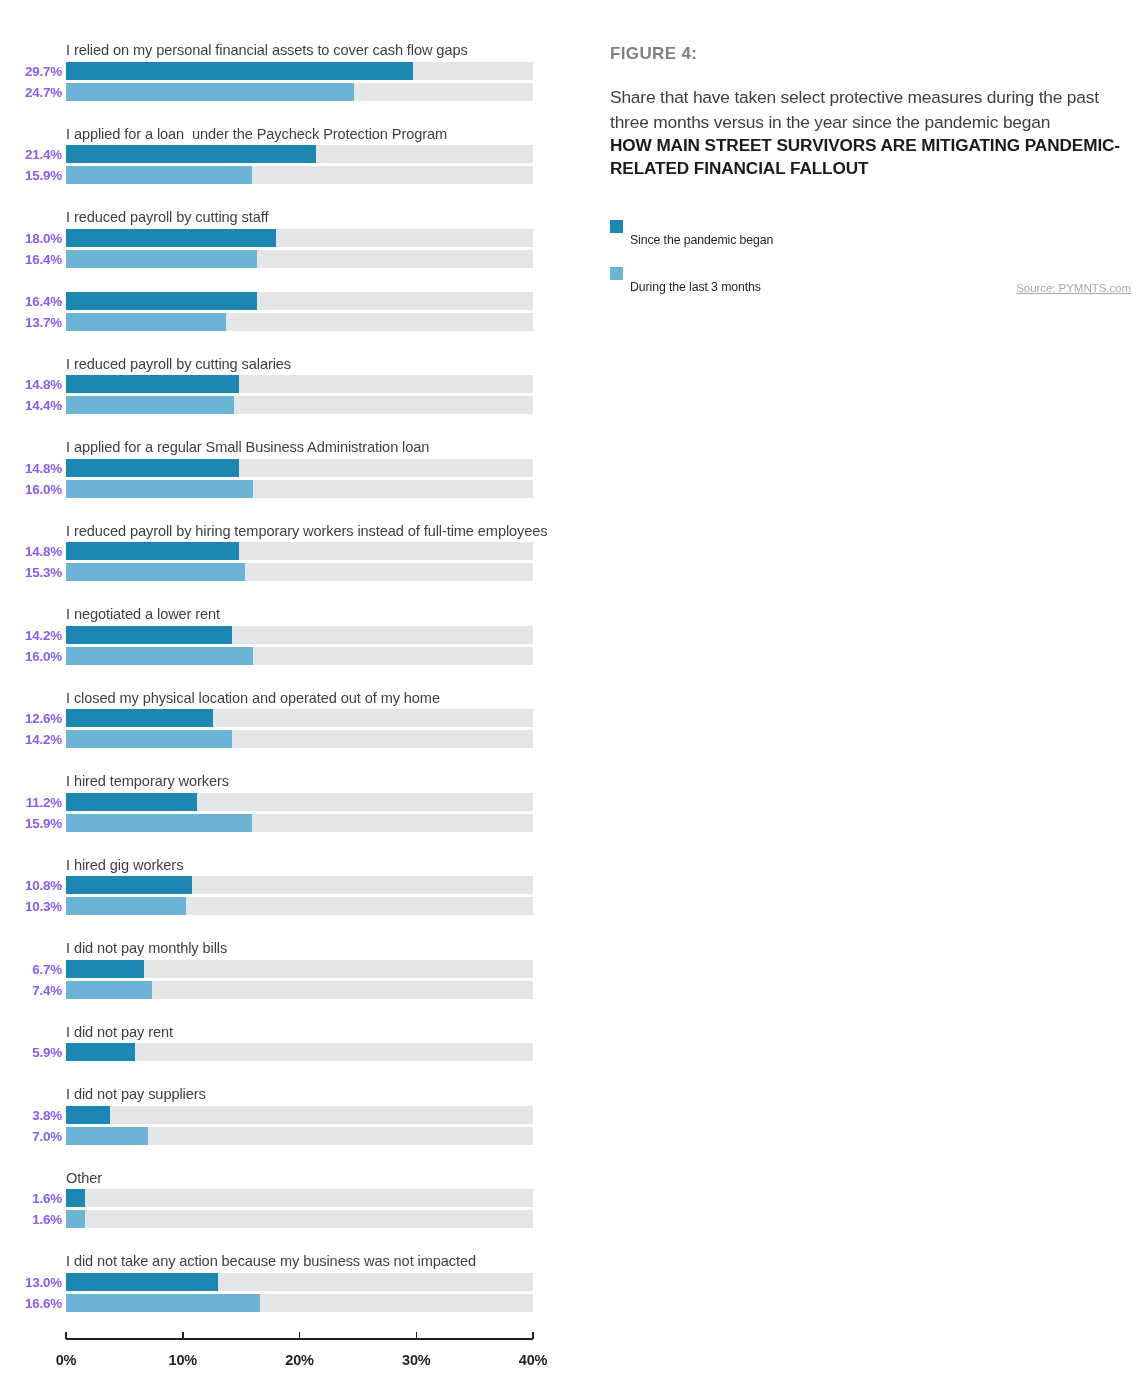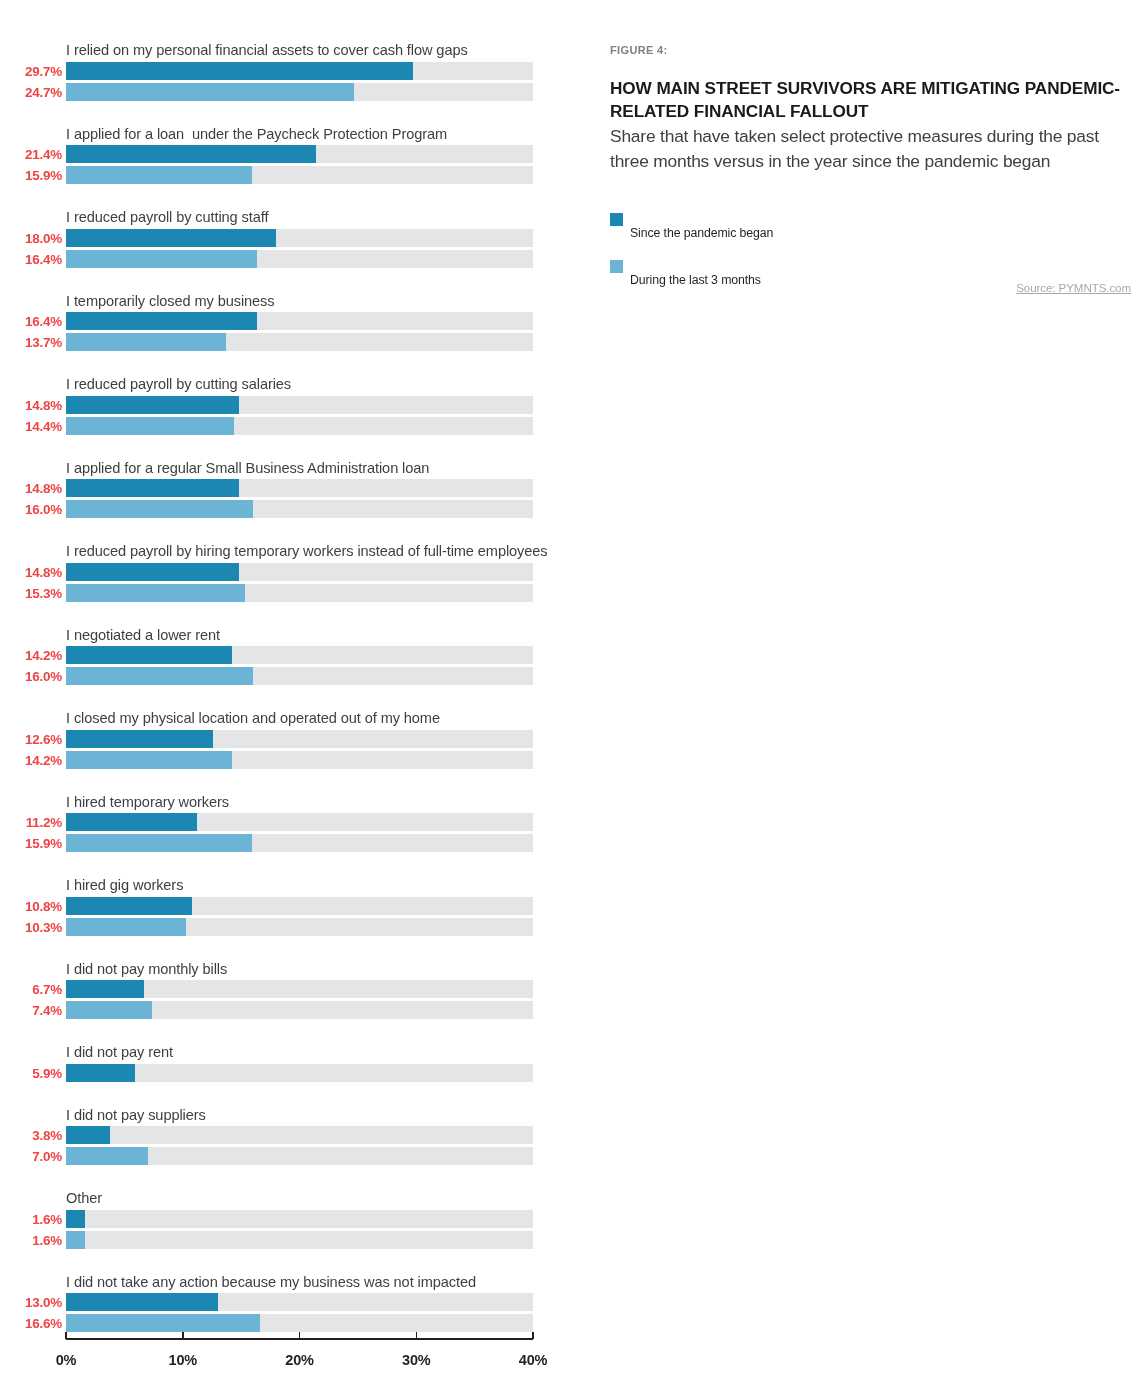--- a/index.html
+++ b/index.html
@@ -52,21 +52,21 @@
   .bar-line + .bar-line { margin-top: 0px; }
   .value-label {
     position: absolute;
     left: 0;
     top: 0;
     width: 62px;
     text-align: right;
     font-size: 13.4px;
     font-weight: bold;
     line-height: 19px;
-    color: #ef4444;
+    color: #8b5cf6;
     letter-spacing: -0.2px;
   }
   .track {
     position: absolute;
     left: 66px;
     top: 0;
     width: 467px;
     height: 18px;
     background: #e4e5e7;
   }
@@ -113,21 +113,21 @@
   }
 
   
   #info-panel {
     position: absolute;
     left: 610px;
     top: 44px;
     width: 525px;
   }
   #figure-number {
-    font-size: 11px;
+    font-size: 17px;
     font-weight: bold;
     color: #7f8184;
     letter-spacing: 0.35px;
     margin-bottom: 21px;
   }
   #figure-title {
     font-size: 17.2px;
     font-weight: bold;
     line-height: 23px;
     color: #1a1a1a;
@@ -220,21 +220,20 @@
             </div>
           </div>
           <div class="bar-line">
             <div class="value-label">16.4%</div>
             <div class="track">
               <div class="fill last3" style="width: 191.47px; background: rgb(107, 180, 213);"></div>
             </div>
           </div>
         </div>
         <div class="bar-group">
-          <div class="group-label">I temporarily closed my business</div>
           <div class="bar-line">
             <div class="value-label">16.4%</div>
             <div class="track">
               <div class="fill since" style="width: 191.47px; background: rgb(29, 135, 180);"></div>
             </div>
           </div>
           <div class="bar-line">
             <div class="value-label">13.7%</div>
             <div class="track">
               <div class="fill last3" style="width: 159.947px; background: rgb(107, 180, 213);"></div>
@@ -427,22 +426,22 @@
         <div class="tick-label" style="left: 299.5px;">20%</div>
         <div class="tick" style="left: 415.5px;"></div>
         <div class="tick-label" style="left: 416.25px;">30%</div>
         <div class="tick" style="left: 532.25px;"></div>
         <div class="tick-label" style="left: 533px;">40%</div>
       </div>
   </div>
 
   <div id="info-panel">
     <div id="figure-number">FIGURE 4:</div>
+    <div id="figure-subtitle">Share that have taken select protective measures during the past three months versus in the year since the pandemic began</div>
     <div id="figure-title">HOW MAIN STREET SURVIVORS ARE MITIGATING PANDEMIC-RELATED FINANCIAL FALLOUT</div>
-    <div id="figure-subtitle">Share that have taken select protective measures during the past three months versus in the year since the pandemic began</div>
 
     <div id="legend">
       <div class="legend-item">
         <span class="legend-swatch since"></span>
         <span class="legend-text">Since the pandemic began</span>
       </div>
       <div class="legend-item">
         <span class="legend-swatch last3"></span>
         <span class="legend-text">During the last 3 months</span>
       </div>

